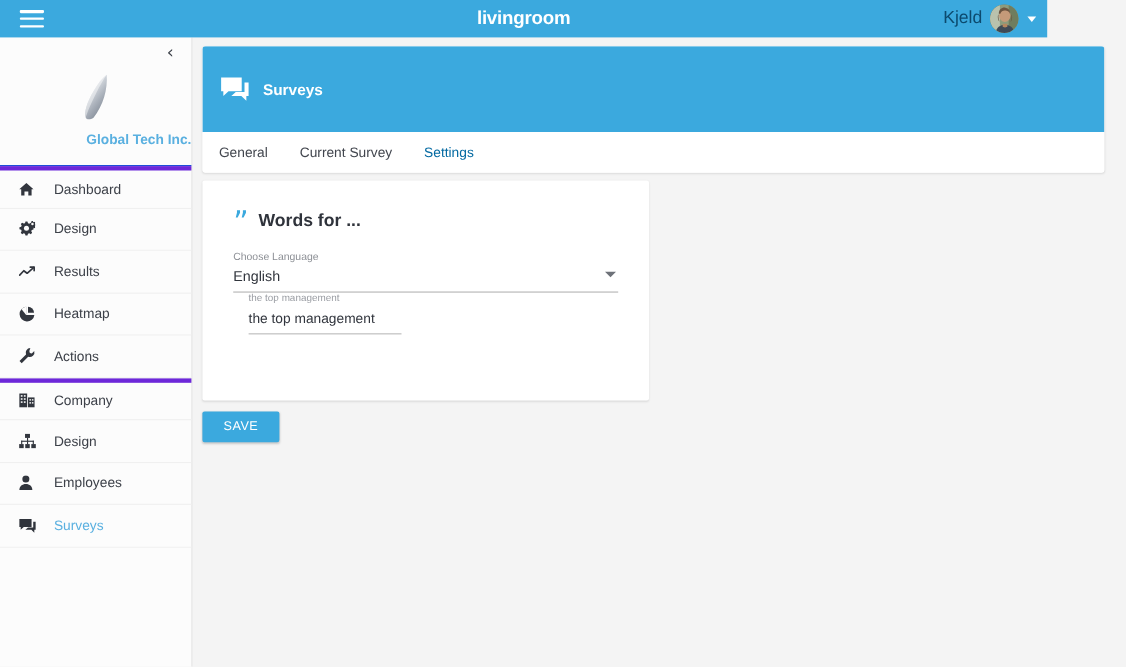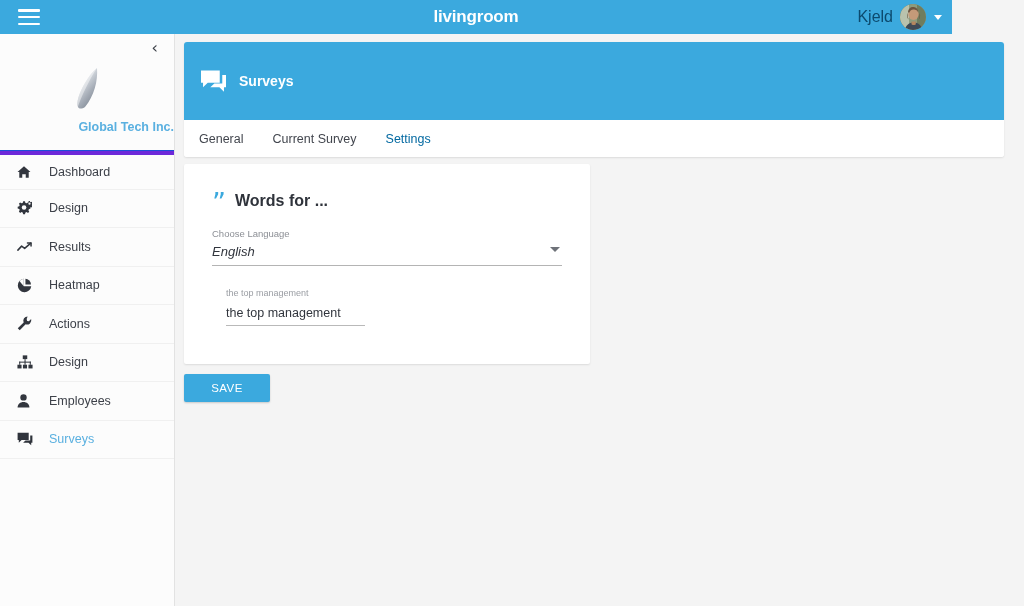--- a/index.html
+++ b/index.html
@@ -231,49 +231,48 @@
   }
   .select-line {
     position: relative;
     border-bottom: 1px solid #b4b4b4;
     padding-bottom: 5px;
     cursor: pointer;
   }
   .select-value {
     font-size: 13px;
     color: #31353d;
-    font-style: italic;
   }
   .select-arrow {
     position: absolute;
     right: 2px;
     top: 5px;
     width: 0; height: 0;
     border-left: 5px solid transparent;
     border-right: 5px solid transparent;
     border-top: 5.5px solid #6e7279;
   }
-  .field.text-field { padding-left: 42px; margin-top: 22px; }
+  .field.text-field { padding-left: 42px; }
   .text-field .field-label { font-size: 9px; color: #9a9da3; margin-bottom: 5px; }
   .text-input-line {
     width: 139px;
     border-bottom: 1px solid #b9b9b9;
     padding-bottom: 4px;
     cursor: text;
   }
   .text-input-value {
     font-size: 12.5px;
     color: #31353d;
   }
 
   
   .save-btn {
     position: absolute;
     top: 374px; left: 184px;
-    width: 86px;
+    width: 70px;
     height: 28px;
     background: #3ba9de;
     border: none;
     border-radius: 2px;
     color: #ffffff;
     font-size: 11.5px;
     font-family: "Liberation Sans", sans-serif;
     letter-spacing: 0.4px;
     cursor: pointer;
     box-shadow: 0 1px 2px rgba(0,0,0,0.18);
@@ -385,20 +384,41 @@
 
     <div class="nav-item">
       <span class="nav-icon">
         <svg width="15" height="15" viewBox="0 0 16 16" fill="currentColor">
           <path d="M11.3 0.4a4.6 4.6 0 0 0-4.2 6.4L0.8 13.1l2.1 2.1 6.3-6.3a4.6 4.6 0 0 0 5.9-5.6l-2.4 2.4-1.9-.5-.5-1.9z"></path>
         </svg>
       </span>
       <span>Actions</span>
     </div>
 
+    <div class="nav-item group-start">
+      <span class="nav-icon">
+        <svg width="15" height="14" viewBox="0 0 16 15" fill="currentColor">
+          <rect x="0.6" y="0.8" width="7.6" height="13.4"></rect>
+          <rect x="9" y="4.6" width="6.4" height="9.6"></rect>
+          <g fill="#fcfcfc">
+            <rect x="2" y="2.4" width="1.7" height="1.5"></rect>
+              <rect x="5" y="2.4" width="1.7" height="1.5"></rect>
+            <rect x="2" y="5.4" width="1.7" height="1.5"></rect>
+              <rect x="5" y="5.4" width="1.7" height="1.5"></rect>
+            <rect x="2" y="8.4" width="1.7" height="1.5"></rect>
+              <rect x="5" y="8.4" width="1.7" height="1.5"></rect>
+            <rect x="10.4" y="6.3" width="1.5" height="1.4"></rect>
+              <rect x="12.8" y="6.3" width="1.5" height="1.4"></rect>
+            <rect x="10.4" y="9.2" width="1.5" height="1.4"></rect>
+              <rect x="12.8" y="9.2" width="1.5" height="1.4"></rect>
+          </g>
+        </svg>
+      </span>
+      <span>Company</span>
+    </div>
 
     <div class="nav-item">
       <span class="nav-icon">
         <svg width="16" height="14" viewBox="0 0 17 15" fill="currentColor">
           <rect x="6.1" y="0.4" width="4.8" height="4"></rect>
           <rect x="0.4" y="10.4" width="4.4" height="4"></rect>
           <rect x="6.3" y="10.4" width="4.4" height="4"></rect>
           <rect x="12.2" y="10.4" width="4.4" height="4"></rect>
           <rect x="8" y="4.4" width="1.1" height="3"></rect>
           <rect x="2.3" y="7.1" width="12.4" height="1.1"></rect>

